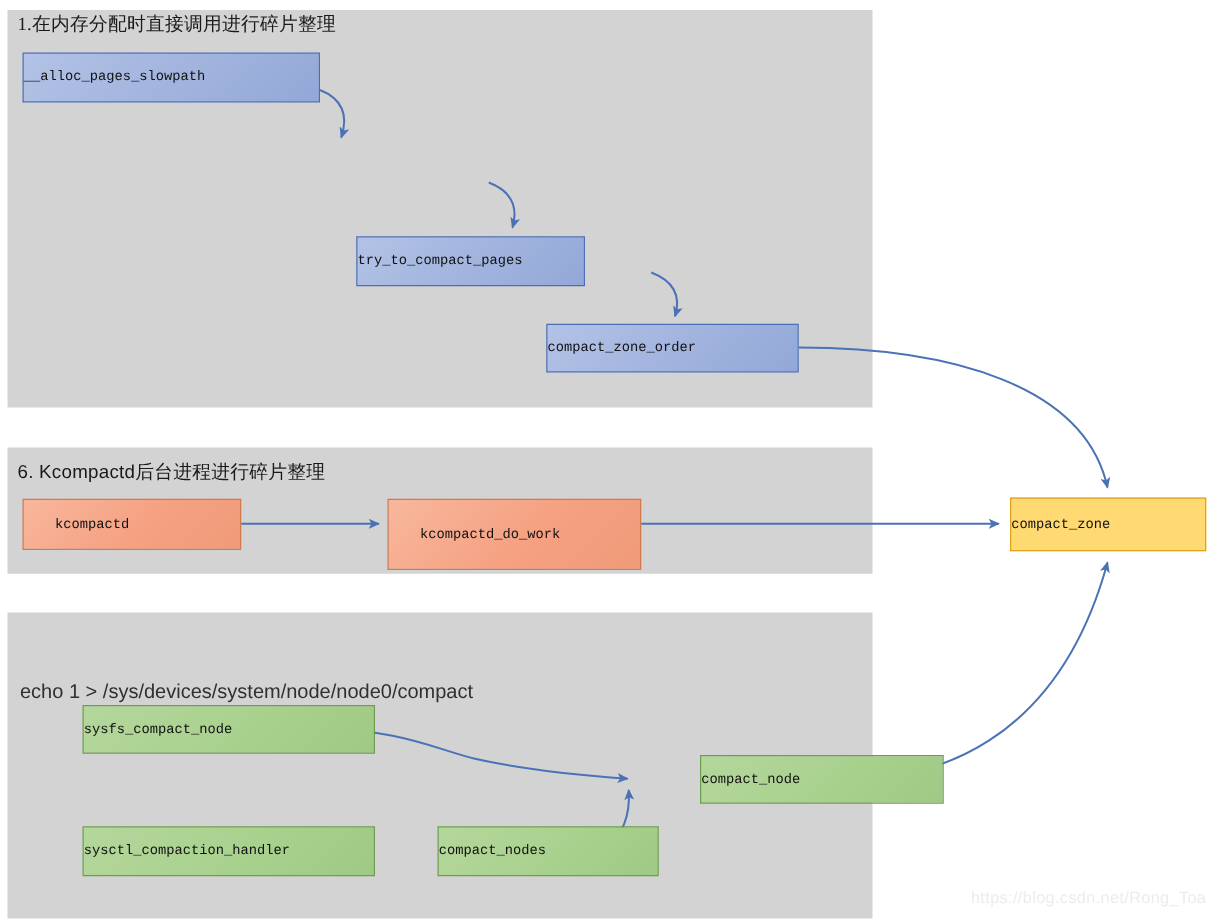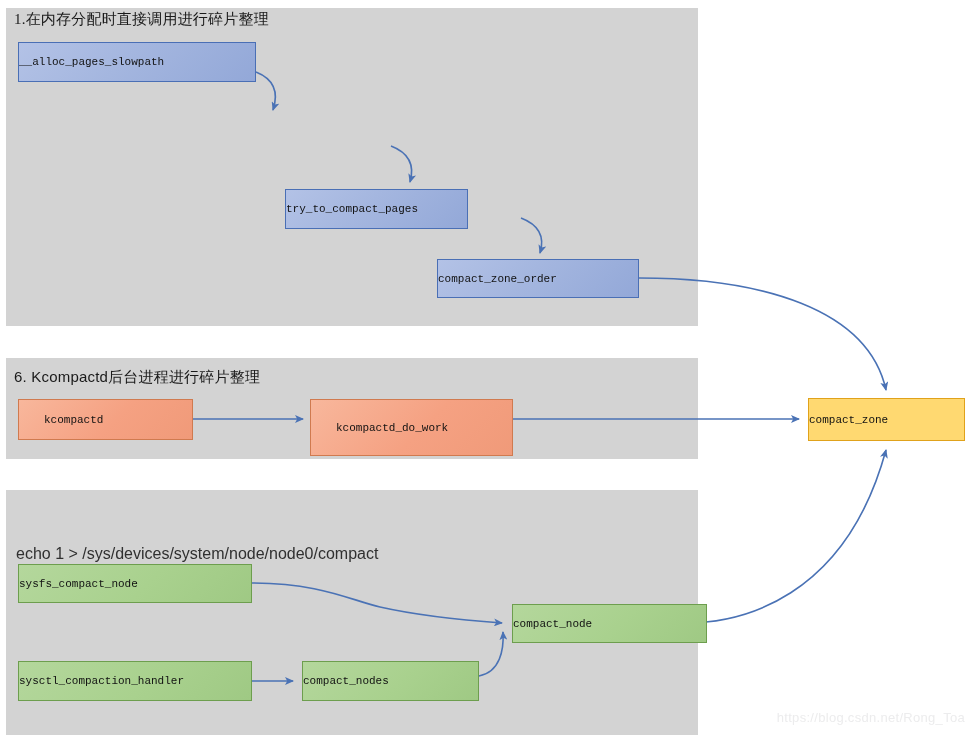--- a/index.html
+++ b/index.html
@@ -56,20 +56,21 @@
     border-color: #4a6fb5;
   }
   .node.salmon {
     background: linear-gradient(135deg, #f8b79c 0%, #f5a182 55%, #f09a79 100%);
     border-color: #d07a4f;
     padding-left: 25px;
   }
   .node.green {
     background: linear-gradient(135deg, #b4d79c 0%, #a9d18e 55%, #9fc984 100%);
     border-color: #6d9e4e;
+    margin-left: 48px;
   }
   .node.yellow {
     background: #ffd971;
     border-color: #e0a21b;
   }
 
   #edges {
     position: absolute;
     left: 0; top: 0;
     width: 973px;

